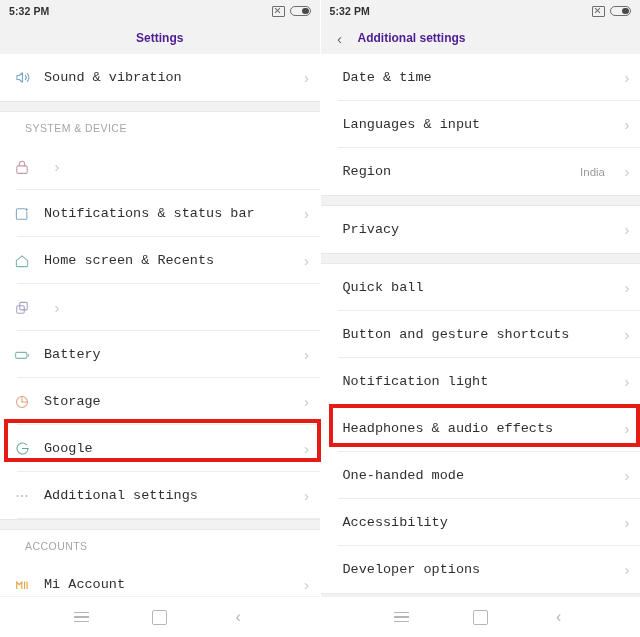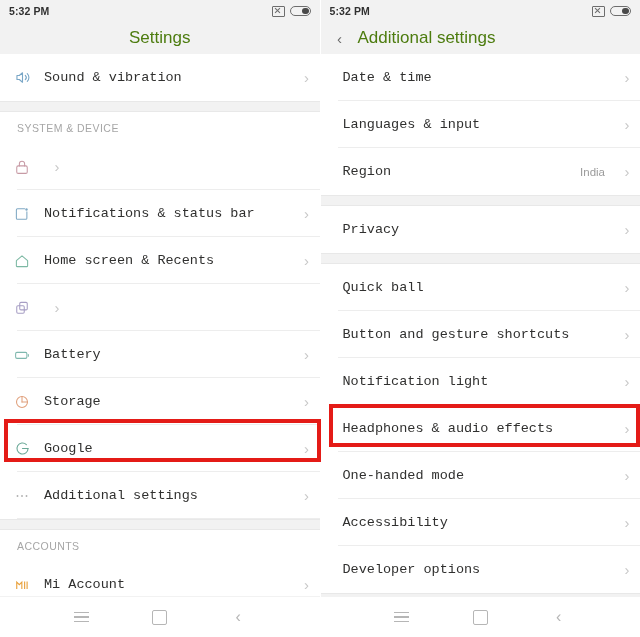--- a/index.html
+++ b/index.html
@@ -93,23 +93,23 @@
   .titlebar {
     height: 32px;
     background: #f2f2f2;
     display: flex;
     align-items: center;
     position: relative;
     flex: 0 0 auto;
   }
   .titlebar.centered { justify-content: center; }
   .title-text {
-    font-size: 17px;
-    font-weight: normal;
-    color: #4d7c0f;
+    font-size: 12px;
+    font-weight: bold;
+    color: #4c1d95;
   }
   .back-chevron {
     width: 28px;
     display: flex;
     align-items: center;
     justify-content: center;
     color: #6a6a6a;
     font-size: 15px;
     margin-left: 5px;
     cursor: pointer;
@@ -132,20 +132,21 @@
   .section-head {
     height: 31px;
     display: flex;
     align-items: center;
     padding-left: 17px;
     font-size: 10.5px;
     color: #a6a6a6;
     letter-spacing: 0.45px;
     background: #ffffff;
     box-sizing: border-box;
+    margin-left: 8px;
   }
   .row {
     height: 47px;
     display: flex;
     align-items: center;
     background: #ffffff;
     position: relative;
     box-sizing: border-box;
     cursor: pointer;
   }

